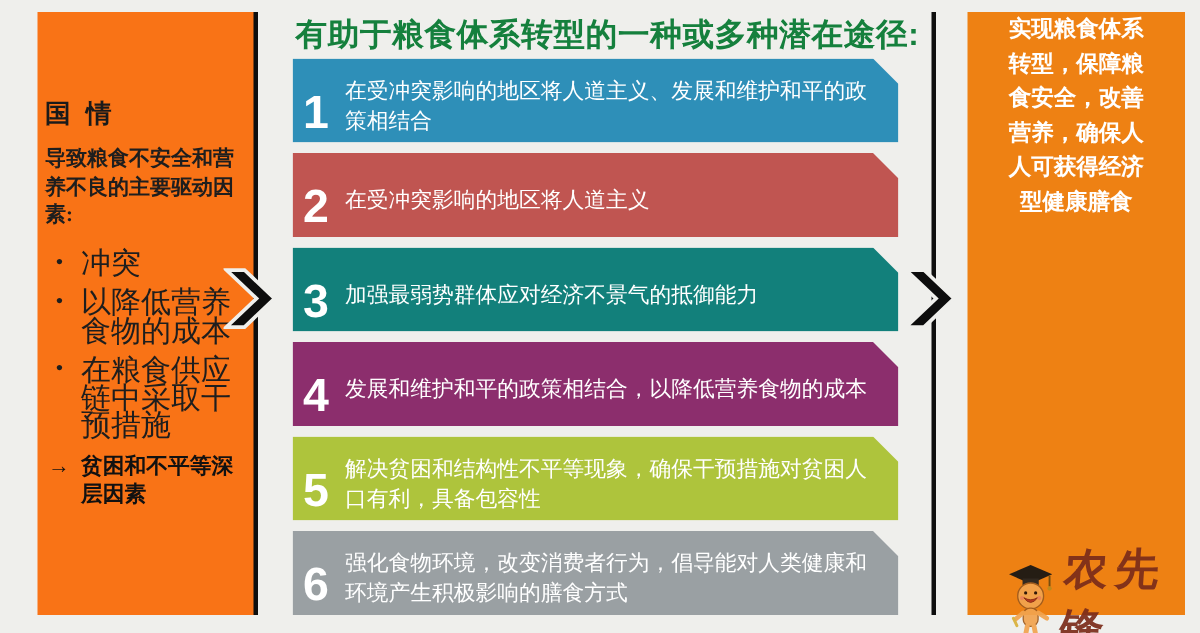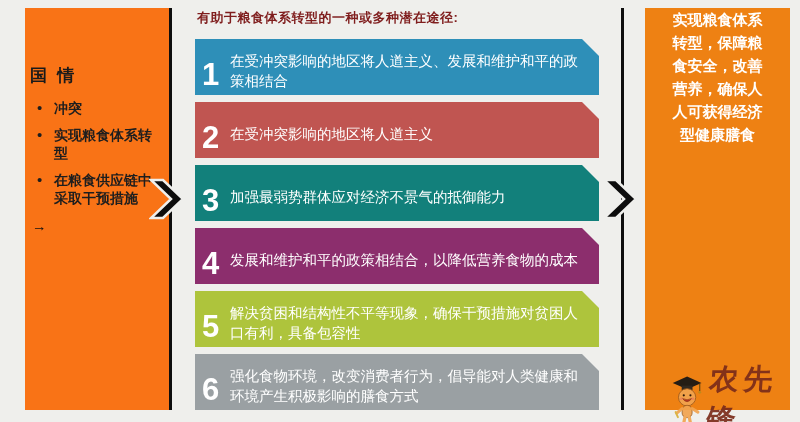--- a/index.html
+++ b/index.html
@@ -19,21 +19,21 @@
     background: #f97316;
     padding: 56px 6px 0 5px;
     font-family: "Liberation Serif", serif;
     color: #1e1e1e;
   }
   .left-title { font-size: 17px; font-weight: bold; letter-spacing: 3px; color: #1a1a1a; }
   .left-intro { margin-top: 11px; font-size: 14px; font-weight: bold; line-height: 18.5px; }
   .left-list { list-style: none; margin-top: 13px; }
   .left-list li {
     position: relative; padding-left: 24px;
-    font-size: 14px; font-weight: bold; line-height: 18.5px;
+    font-size: 20px; font-weight: normal; line-height: 18.5px;
     margin-bottom: 8px;
   }
   .left-list li::before {
     content: "•"; position: absolute; left: 7px; top: -1px; font-size: 15px;
   }
   .left-arrow-item {
     display: flex; margin-top: 2px;
     font-size: 14.5px; font-weight: bold; line-height: 19px; color: #111;
   }
   .left-arrow-item .arr { width: 24px; flex: 0 0 24px; padding-left: 2px; }
@@ -42,21 +42,21 @@
   .vline { position: absolute; top: 8px; width: 3px; height: 402px; background: #0e0e0e; }
   .vline.left { left: 169px; }
   .vline.right { left: 621px; }
   .chevron { position: absolute; top: 178px; width: 36px; height: 42px; }
   .chevron.left { left: 149px; }
   .chevron.right { left: 602px; }
 
   
   .mid-title {
     position: absolute; left: 197px; top: 9px;
-    font-size: 13px; font-weight: bold; color: #7f1d1d; letter-spacing: 0.5px;
+    font-size: 21px; font-weight: bold; color: #15803d; letter-spacing: 0.5px;
   }
   .bars { position: absolute; left: 195px; top: 39px; width: 404px; }
   .bar {
     display: flex; height: 56px; margin-bottom: 7px;
     clip-path: polygon(0 0, calc(100% - 17px) 0, 100% 17px, 100% 100%, 0 100%);
   }
   .bar-num {
     flex: 0 0 30px; align-self: flex-end;
     font-size: 31px; font-weight: bold; color: #ffffff;
     line-height: 1; padding: 0 0 5px 7px;
@@ -91,27 +91,29 @@
     color: #7b2c1a; margin-left: 4px; transform: skewX(-4deg);
   }
 </style>
 </head>
 <body>
 
 <div class="stage">
 
   <div class="left-panel">
     <div class="left-title">国 情</div>
+    <div class="left-intro">导致粮食不安全和营养不良的主要驱动因素:</div>
     <ul class="left-list">
       <li>冲突</li>
-      <li>实现粮食体系转型</li>
+      <li>以降低营养食物的成本</li>
       <li>在粮食供应链中采取干预措施</li>
     </ul>
     <div class="left-arrow-item">
       <span class="arr">→</span>
+      <span>贫困和不平等深层因素</span>
     </div>
   </div>
 
   <div class="vline left"></div>
   <div class="vline right"></div>
 
   <svg class="chevron left" viewBox="0 0 36 42">
     <polygon points="2,2 14,2 34,21 14,40 2,40 22,21" fill="#0d0d0d" stroke="#efefec" stroke-width="2.5"></polygon>
   </svg>
   <svg class="chevron right" viewBox="0 0 36 42">

